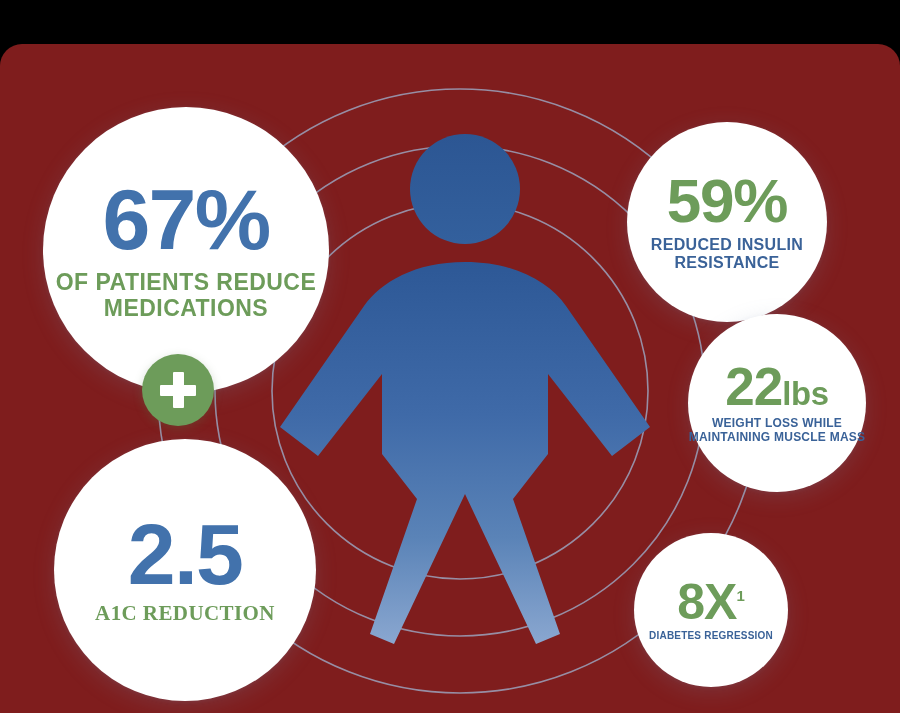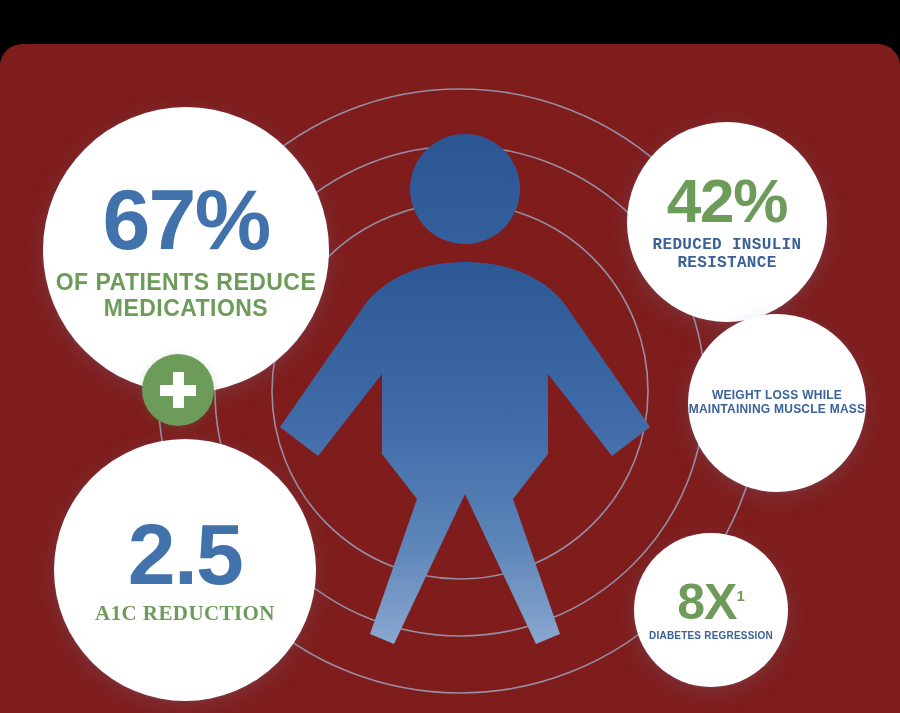--- a/index.html
+++ b/index.html
@@ -102,21 +102,21 @@
     width: 262px; height: 262px;
   }
   #bubble-a1c .stat-value { font-size: 86px; margin-bottom: 6px; }
   #bubble-a1c .stat-caption { font-size: 21px; font-family: Liberation Serif, serif; }
 
   #bubble-insulin {
     left: 627px; top: 78px;
     width: 200px; height: 200px;
   }
   #bubble-insulin .stat-value { font-size: 62px; margin-bottom: 5px; }
-  #bubble-insulin .stat-caption { font-size: 16px; font-family: Liberation Mono, monospace; }
+  #bubble-insulin .stat-caption { font-size: 16px; }
 
   #bubble-weight {
     left: 688px; top: 270px;
     width: 178px; height: 178px;
   }
   #bubble-weight .stat-value { font-size: 53px; margin-bottom: 5px; }
   #bubble-weight .stat-caption { font-size: 12px; }
 
   #bubble-regression {
     left: 634px; top: 489px;
@@ -205,25 +205,26 @@
     <span class="plus-h"></span>
     <span class="plus-v"></span>
   </div>
 
   <div class="stat-bubble" id="bubble-a1c">
     <span class="stat-value val-blue">2.5</span>
     <span class="stat-caption cap-green">A1C REDUCTION</span>
   </div>
 
   <div class="stat-bubble" id="bubble-insulin">
-    <span class="stat-value val-green">42%</span>
+    <span class="stat-value val-green">59%</span>
     <span class="stat-caption cap-blue">REDUCED INSULIN RESISTANCE</span>
   </div>
 
   <div class="stat-bubble" id="bubble-weight">
+    <span class="stat-value val-green"><span>22</span><span class="unit-small">lbs</span></span>
     <span class="stat-caption cap-blue">WEIGHT LOSS WHILE MAINTAINING MUSCLE MASS</span>
   </div>
 
   <div class="stat-bubble" id="bubble-regression">
     <span class="stat-value val-green"><span>8X</span><span class="sup-marker">1</span></span>
     <span class="stat-caption cap-blue">DIABETES REGRESSION</span>
   </div>
 
 </div>
 

